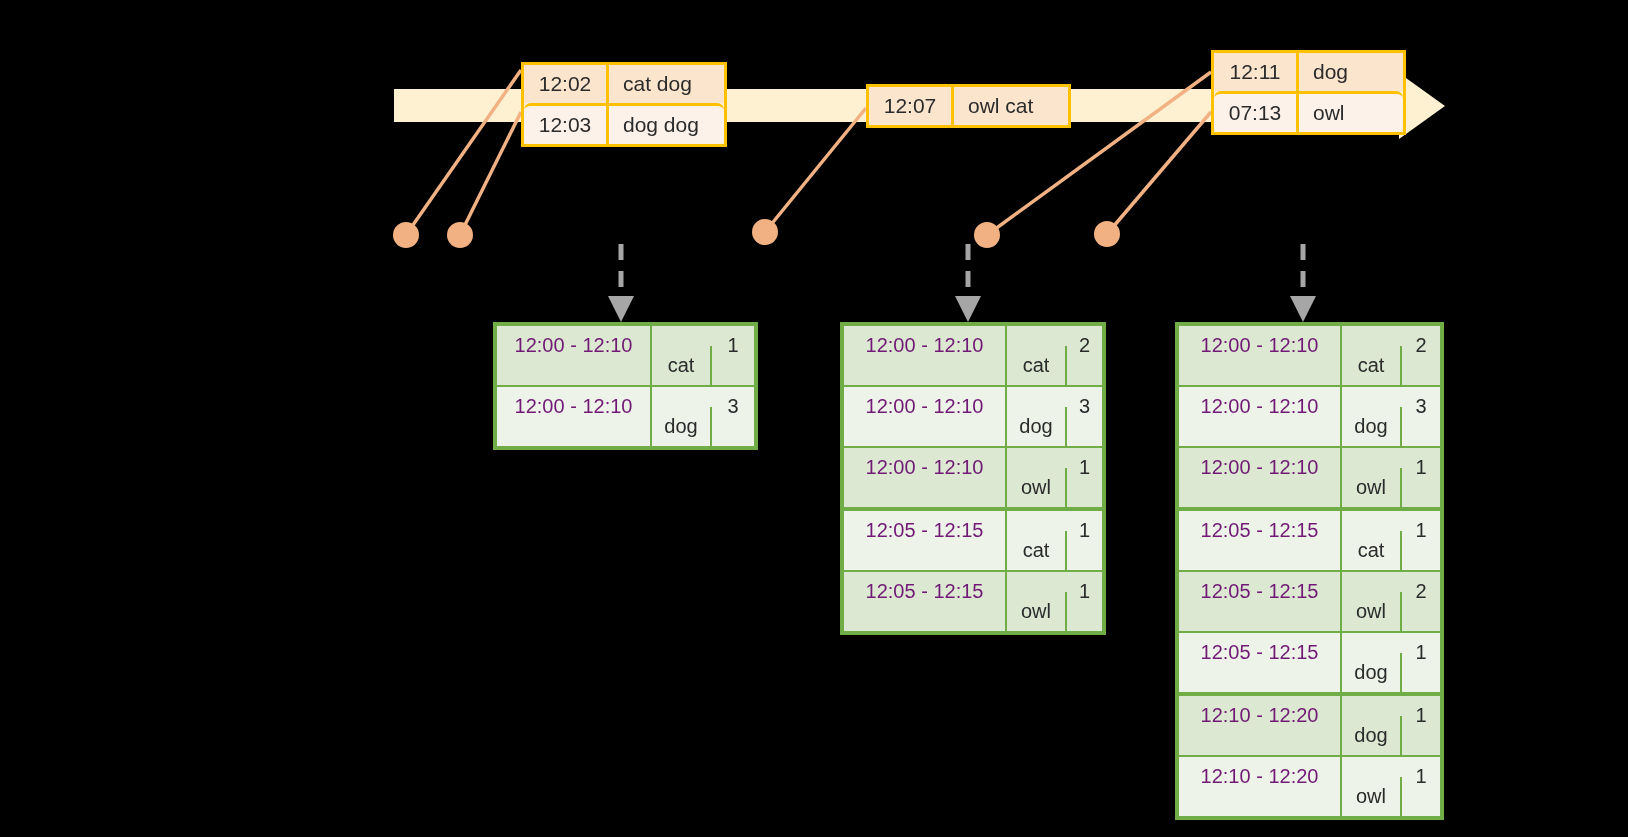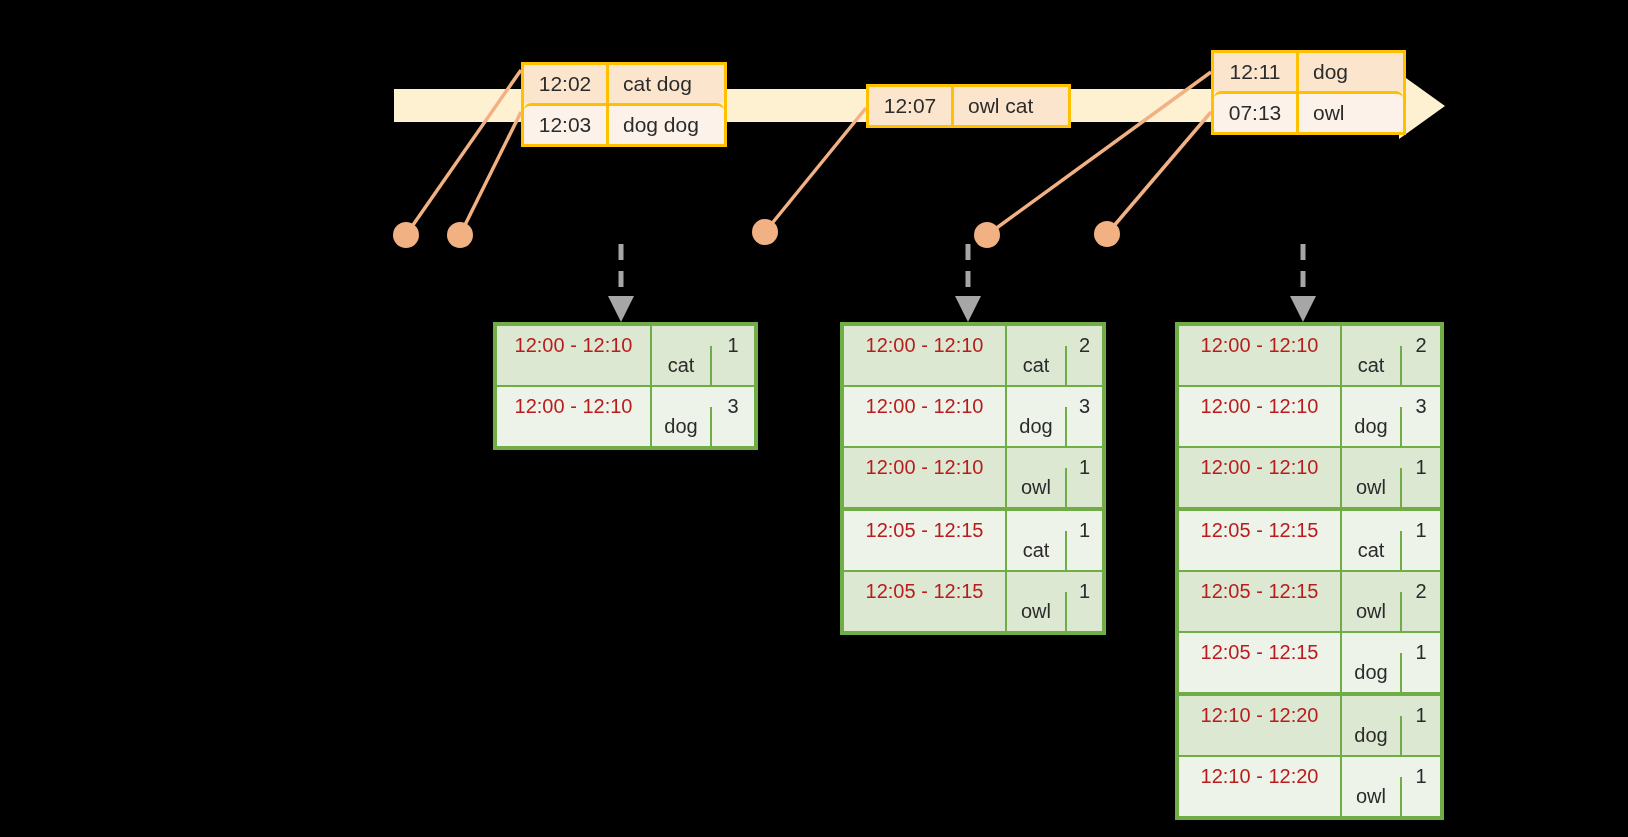--- a/index.html
+++ b/index.html
@@ -99,21 +99,21 @@
     box-sizing: border-box;
     border-bottom: 2px solid #70ad47;
   }
   .res-row:last-child { border-bottom: none; }
   .res-row.band-end { border-bottom: 4px solid #70ad47; }
   .res-row.shade-dark  { background: #dce8d2; }
   .res-row.shade-light { background: #eef3e9; }
   .res-window {
     text-align: center;
     font-size: 20px;
-    color: #b91c1c;
+    color: #701a75;
     line-height: 39px;
     box-sizing: border-box;
     border-right: 2px solid #70ad47;
   }
   .res-key {
     text-align: center;
     font-size: 20px;
     color: #2b2b2b;
     line-height: 39px;
     box-sizing: border-box;

